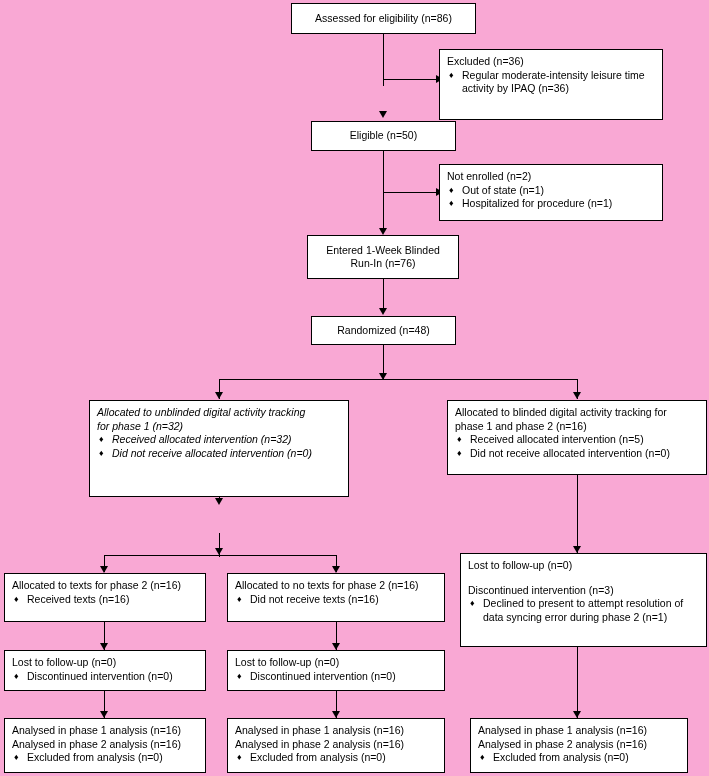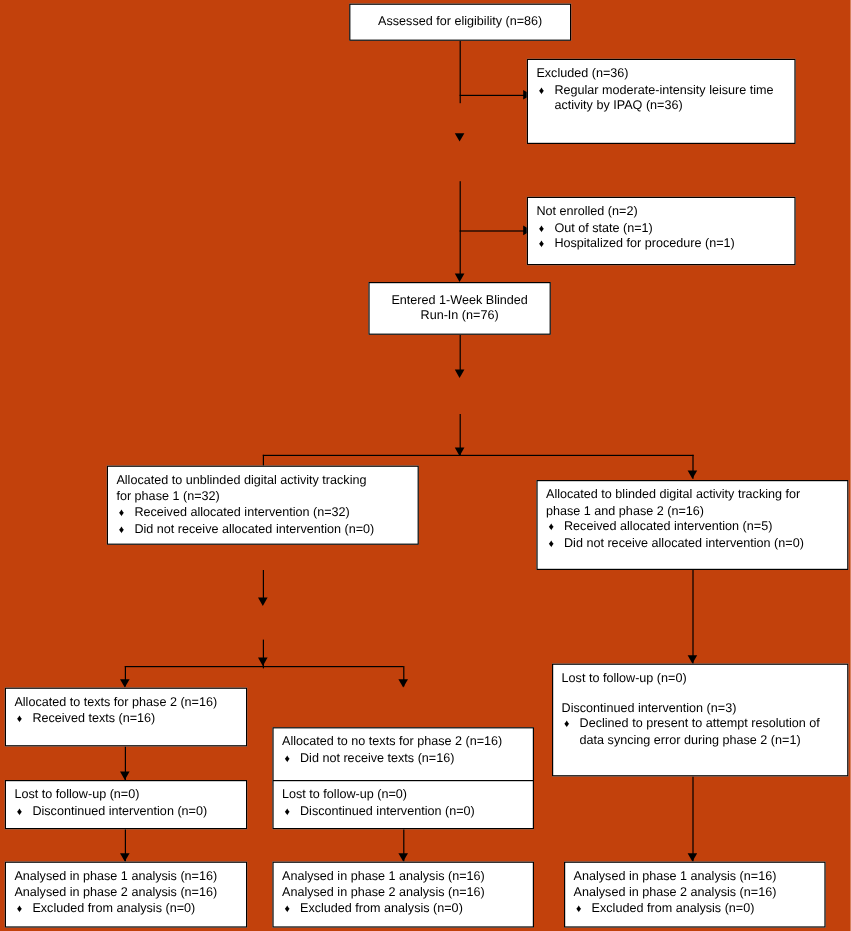--- a/index.html
+++ b/index.html
@@ -4,21 +4,21 @@
 <style>
   html, body {
     margin: 0;
     padding: 0;
     background: #ffffff;
   }
   #diagram {
     position: relative;
     width: 709px;
     height: 776px;
-    background: #c2410c;
+    background: #f9a8d4;
     font-family: "Liberation Sans", sans-serif;
     color: #000000;
     overflow: hidden;
   }
   .box {
     position: absolute;
     box-sizing: border-box;
     border: 1.3px solid #000000;
     background: #ffffff;
     font-size: 10.5px;
@@ -151,40 +151,46 @@
   </div>
 
   <div class="box" style="left:439px; top:49px; width:224px; height:71px;">
     <span class="line">Excluded (n=36)</span>
     <span class="bullet">
       <span class="dia">♦</span>
       <span class="btext wrapline">Regular moderate-intensity leisure time activity by IPAQ (n=36)</span>
     </span>
   </div>
 
+  <div class="box center" style="left:311px; top:121px; width:145px; height:30px;">
+    <span class="line">Eligible (n=50)</span>
+  </div>
 
   <div class="box" style="left:439px; top:164px; width:224px; height:57px;">
     <span class="line">Not enrolled (n=2)</span>
     <span class="bullet">
       <span class="dia">♦</span>
       <span class="btext">Out of state (n=1)</span>
     </span>
     <span class="bullet">
       <span class="dia">♦</span>
       <span class="btext">Hospitalized for procedure (n=1)</span>
     </span>
   </div>
 
   <div class="box center" style="left:307px; top:235px; width:152px; height:44px;align-items:center;">
     <span class="line">Entered 1-Week Blinded</span>
     <span class="line">Run-In (n=76)</span>
   </div>
 
-
-  <div class="box" style="left:89px; top:388px; width:260px; height:66px;">
+  <div class="box center" style="left:311px; top:316px; width:145px; height:29px;">
+    <span class="line">Randomized (n=48)</span>
+  </div>
+
+  <div class="box" style="left:89px; top:400px; width:260px; height:97px;font-style:italic;">
     <span class="line">Allocated to unblinded digital activity tracking</span>
     <span class="line">for phase 1 (n=32)</span>
     <span class="bullet">
       <span class="dia">♦</span>
       <span class="btext">Received allocated intervention (n=32)</span>
     </span>
     <span class="bullet">
       <span class="dia">♦</span>
       <span class="btext">Did not receive allocated intervention (n=0)</span>
     </span>
@@ -205,21 +211,21 @@
 
 
   <div class="box" style="left:4px; top:573px; width:202px; height:49px;">
     <span class="line">Allocated to texts for phase 2 (n=16)</span>
     <span class="bullet">
       <span class="dia">♦</span>
       <span class="btext">Received texts (n=16)</span>
     </span>
   </div>
 
-  <div class="box" style="left:227px; top:606px; width:218px; height:49px;">
+  <div class="box" style="left:227px; top:573px; width:218px; height:49px;">
     <span class="line">Allocated to no texts for phase 2 (n=16)</span>
     <span class="bullet">
       <span class="dia">♦</span>
       <span class="btext">Did not receive texts (n=16)</span>
     </span>
   </div>
 
   <div class="box" style="left:460px; top:553px; width:247px; height:94px;">
     <span class="line">Lost to follow-up (n=0)</span>
     <span class="gap"></span>

